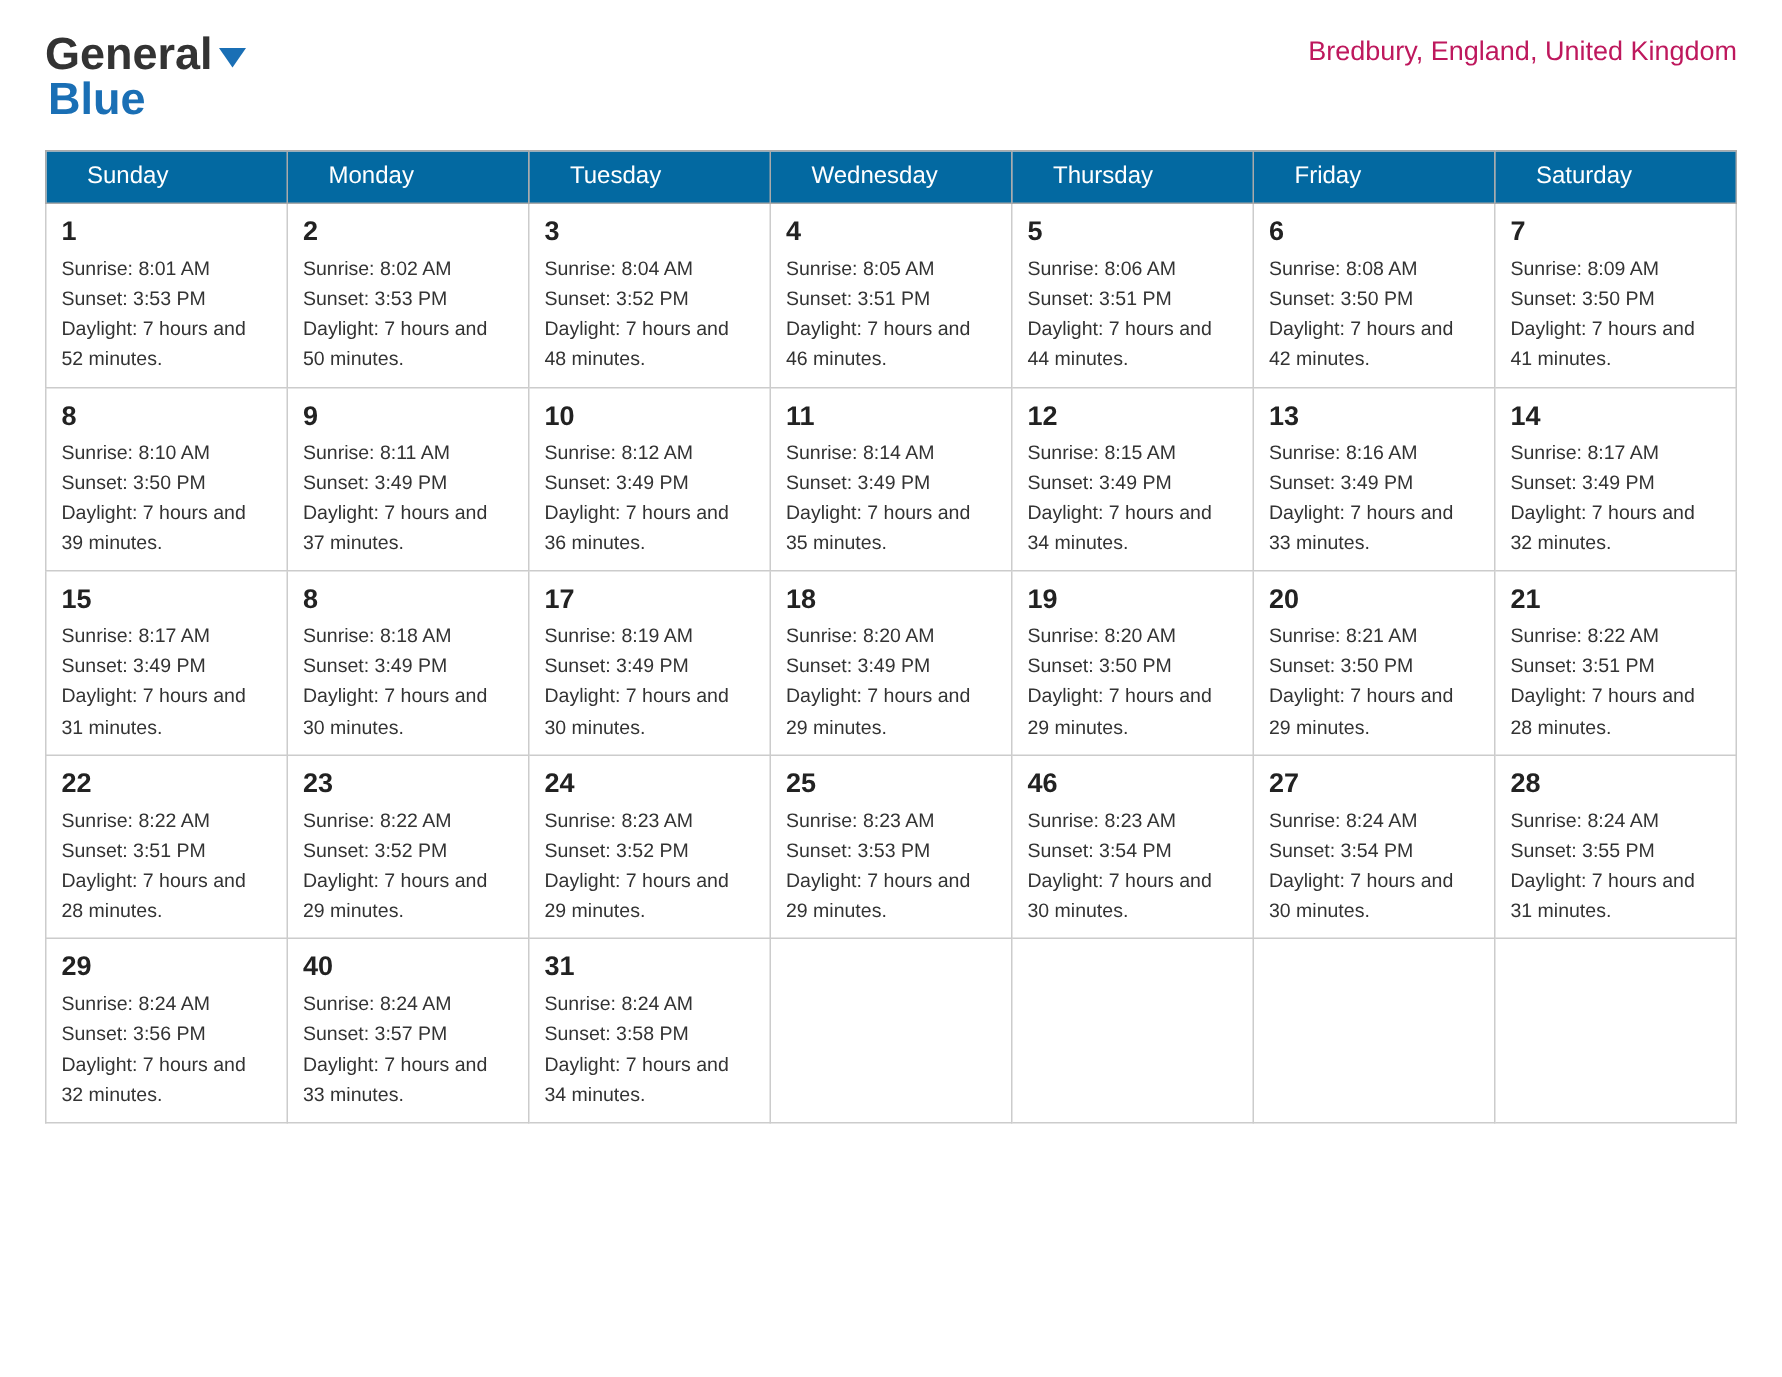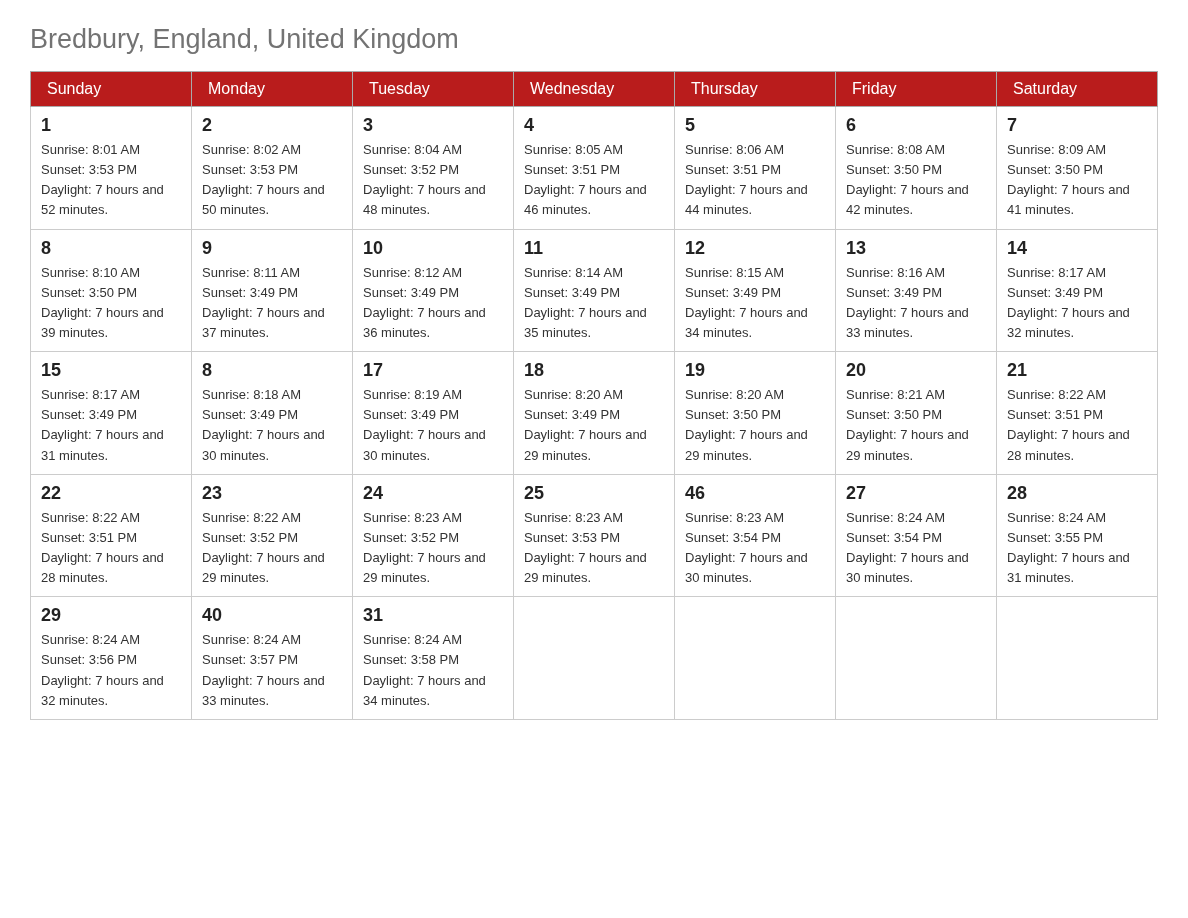--- a/index.html
+++ b/index.html
@@ -24,35 +24,35 @@
     .title-block {
       text-align: right;
     }
     .month-title {
       font-size: 52px;
       font-weight: normal;
       color: #222;
       line-height: 1.1;
     }
     .location-title {
-      font-size: 27px;
-      color: #737373;
+      font-size: 18px;
+      color: #be185d;
       margin-top: 4px;
     }
     .calendar {
       width: 100%;
       border-collapse: collapse;
       border: 1px solid #aaa;
     }
     .calendar th {
-      background-color: #b91c1c;
+      background-color: #0369a1;
       color: #fff;
       font-size: 16px;
       font-weight: normal;
-      padding: 8px 16px;
+      padding: 8px 27px;
       text-align: left;
       border: 1px solid #aaa;
     }
     .calendar td {
       vertical-align: top;
       padding: 8px 10px;
       border: 1px solid #ccc;
       font-size: 13px;
       color: #333;
       width: calc(100% / 7);
@@ -72,20 +72,29 @@
       background: #fff;
     }
     tr.week-row td {
       height: 110px;
     }
   </style>
 </head>
 <body>
 
 <div class="header">
+  <div class="logo">
+    <div style="display:flex; align-items:center; gap:0px;">
+      <span style="font-size:30px; font-weight:bold; color:#333; font-family:Arial;">General</span>
+      <div style="display:inline-block; margin-left:2px; margin-top:2px;">
+        <div style="width:0; height:0; border-left:9px solid transparent; border-right:9px solid transparent; border-top:13px solid #1a6fb5; margin-left:2px;"></div>
+      </div>
+    </div>
+    <span style="font-size:30px; font-weight:bold; color:#1a6fb5; font-family:Arial; margin-top:-4px; margin-left:2px;">Blue</span>
+  </div>
   <div class="title-block">
     <div class="location-title">Bredbury, England, United Kingdom</div>
   </div>
 </div>
 
 <table class="calendar">
   <thead>
     <tr id="header-row">
     <th>Sunday</th>
         <th>Monday</th>

